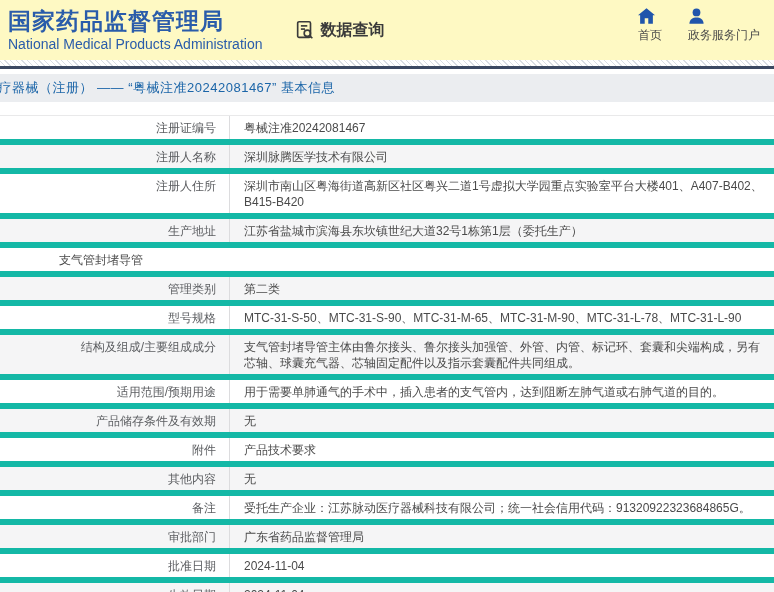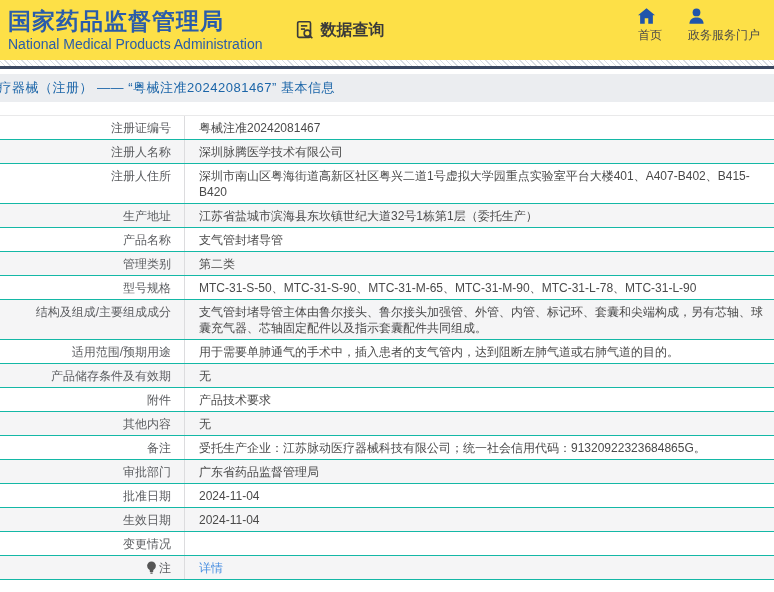--- a/index.html
+++ b/index.html
@@ -9,21 +9,21 @@
     font-family: "Liberation Sans", "DejaVu Sans", sans-serif;
     overflow: hidden;
     color: #4a4a4a;
   }
 
   
   .topbar {
     height: 60px;
     display: flex;
     align-items: center;
-    background: #fde047;
+    background: #fef9c3;
     padding-left: 8px;
     position: relative;
   }
   .logo { cursor: pointer; }
   .logo-cn {
     font-size: 23px;
     font-weight: bold;
     color: #2a5caa;
     letter-spacing: 1px;
     line-height: 1.15;
@@ -88,22 +88,23 @@
     color: #1b65a8;
     margin-left: -15px;
     letter-spacing: 0.5px;
   }
 
   
   .info-table { margin-top: 13px; width: 774px; }
   .row {
     display: flex;
     width: 100%;
-    border-bottom: 1px solid #14b8a6;
+    border-bottom: 6px solid #14b8a6;
     min-height: 24px;
+    padding-left: 45px;
   }
   .row:first-child { border-top: 1px solid #e9e9ea; }
   .row:nth-child(even) { background: #f5f5f6; }
   .cell {
     font-size: 12px;
     line-height: 16px;
     padding-top: 4px;
     padding-bottom: 3px;
   }
   .cell.label {
@@ -200,23 +201,20 @@
       </div>
       <div class="cell value">深圳市南山区粤海街道高新区社区粤兴二道1号虚拟大学园重点实验室平台大楼401、A407-B402、B415-B420</div>
     </div>
     <div class="row">
       <div class="cell label">
         <span class="lbl-txt">生产地址</span>
       </div>
       <div class="cell value">江苏省盐城市滨海县东坎镇世纪大道32号1栋第1层（委托生产）</div>
     </div>
     <div class="row">
-      <div class="cell label">
-        <span class="lbl-txt">产品名称</span>
-      </div>
       <div class="cell value">支气管封堵导管</div>
     </div>
     <div class="row">
       <div class="cell label">
         <span class="lbl-txt">管理类别</span>
       </div>
       <div class="cell value">第二类</div>
     </div>
     <div class="row">
       <div class="cell label">

